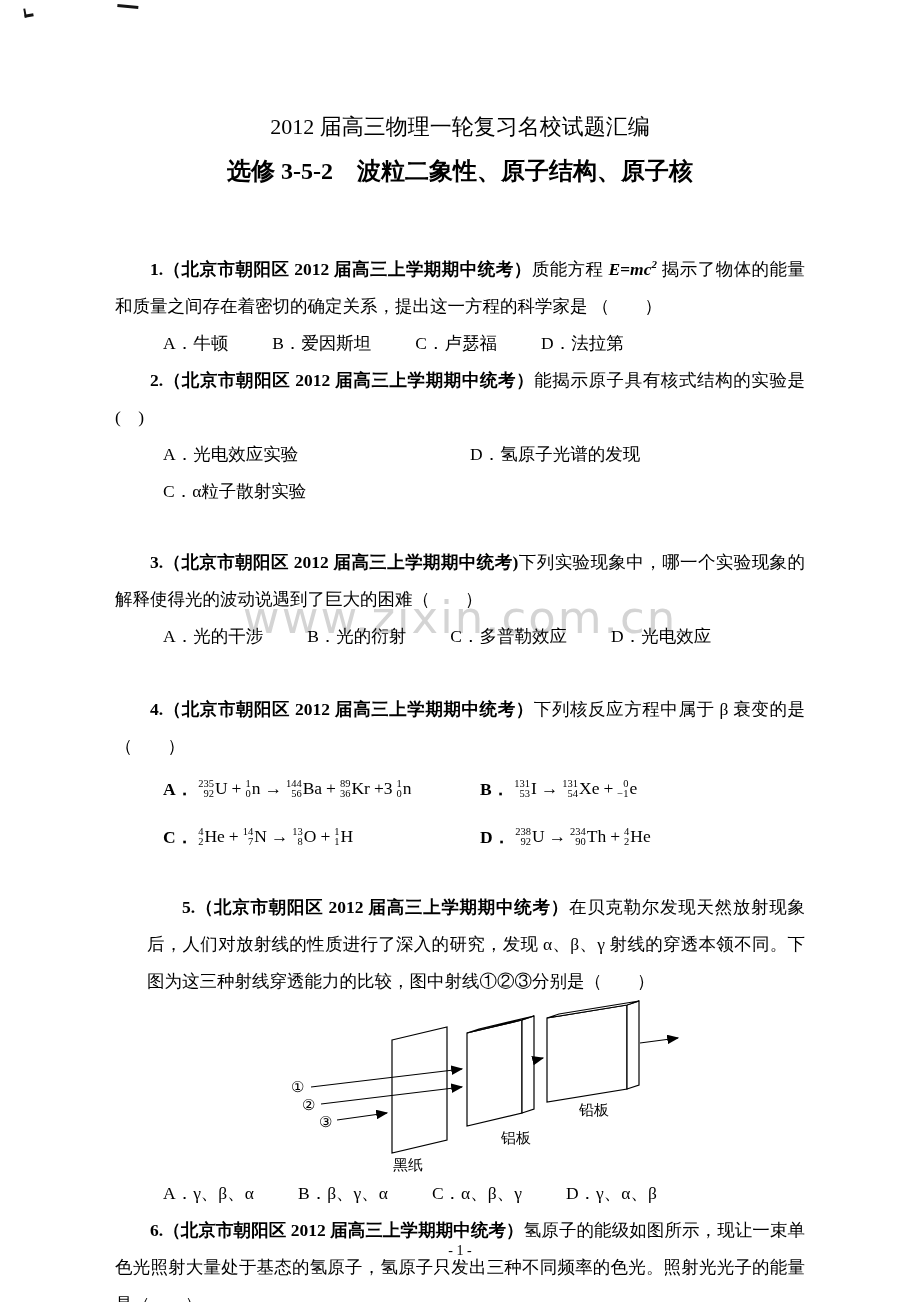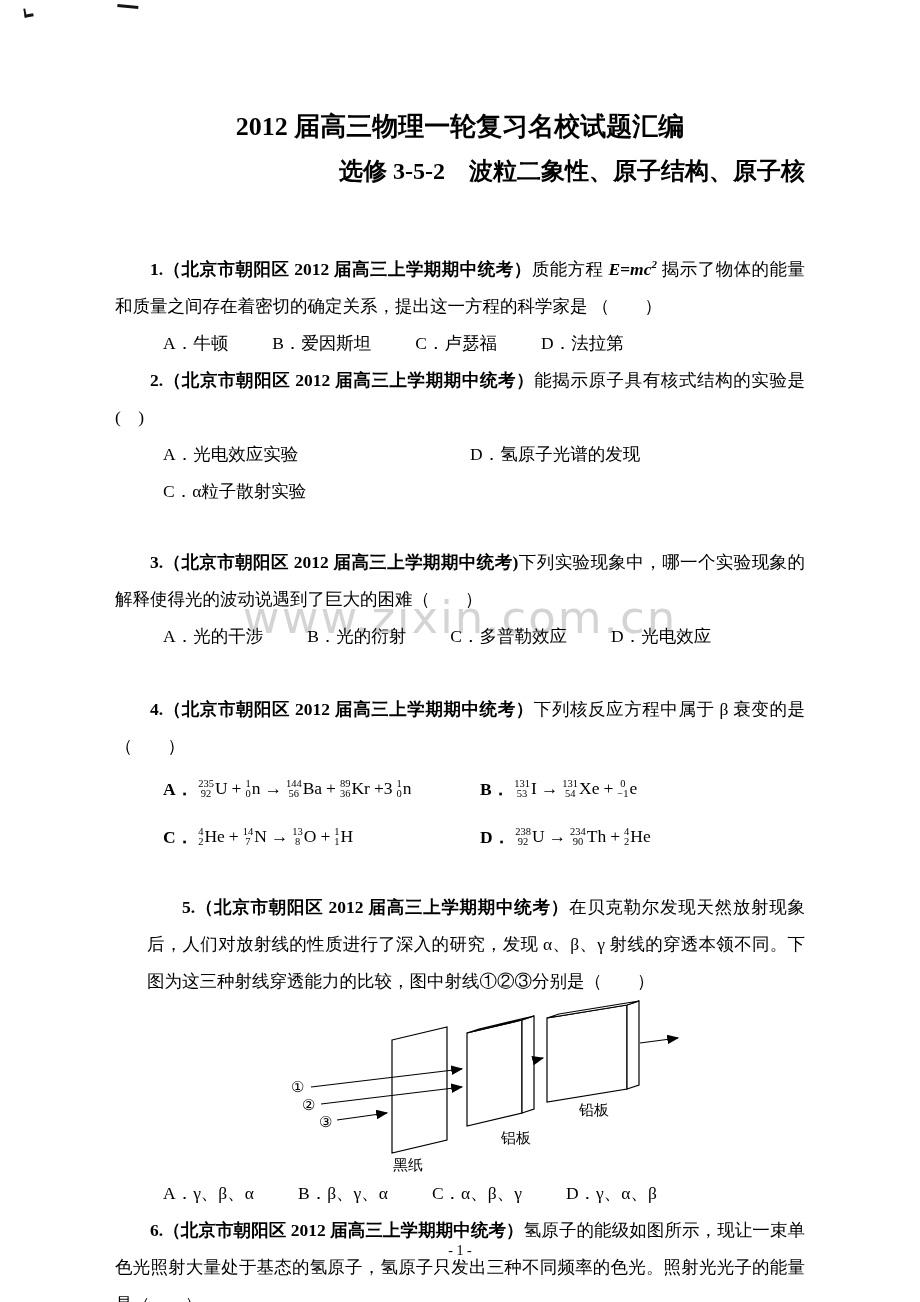--- a/index.html
+++ b/index.html
@@ -19,25 +19,25 @@
     transform:translateX(-50%);
     font-family:"DejaVu Sans","Liberation Sans",sans-serif;
     font-size:45px;
     letter-spacing:2px;
     color:rgba(120,120,120,0.32);
     white-space:nowrap;
     z-index:0;
   }
   .content { position:relative; z-index:1; padding:112px 115px 0 115px; }
   .doc-title {
+    text-align:center; font-weight:normal;
+    font-size:22px; line-height:30px;
+  }
+  .doc-subtitle {
     text-align:center; font-weight:bold;
-    font-size:26px; line-height:30px;
-  }
-  .doc-subtitle {
-    text-align:right; font-weight:bold;
     font-size:24px; line-height:34px; margin-top:12px;
   }
   .q {
     font-size:17.5px; line-height:37px;
     text-indent:2em; text-align:justify;
   }
   .q .src { font-weight:bold; }
   .fx { font-style:italic; font-weight:bold; }
   .fx sup { font-size:11px; }
   .q-first { margin-top:58px; }
@@ -55,21 +55,21 @@
     margin-left:48px;
   }
   .eq {
     display:flex; align-items:center;
     height:48px; font-size:17.5px; white-space:nowrap;
   }
   .eq .eq-label { font-weight:bold; margin-right:4px; }
   .eq .eq-op { margin:0 3px; }
   .nuclide { display:inline-flex; align-items:center; margin:0 1px; }
   .nuclide .az {
-    display:inline-flex; flex-direction:column; align-items:center;
+    display:inline-flex; flex-direction:column; align-items:flex-end;
     font-size:10.5px; line-height:10px; margin-right:1px;
   }
   .nuclide .sym { font-size:17.5px; }
   .diagram-wrap { margin-left:172px; margin-top:0; height:175px; }
   .diagram-svg text { font-size:15px; fill:#000; font-family:"Liberation Serif","DejaVu Serif",serif; }
   .diagram-svg line { stroke:#000; stroke-width:1.2; }
   .diagram-svg polygon { fill:#ffffff; stroke:#000; stroke-width:1.2; }
   .page-footer {
     position:absolute; top:1243px; left:0; right:0;
     text-align:center; font-size:14px; z-index:1;

